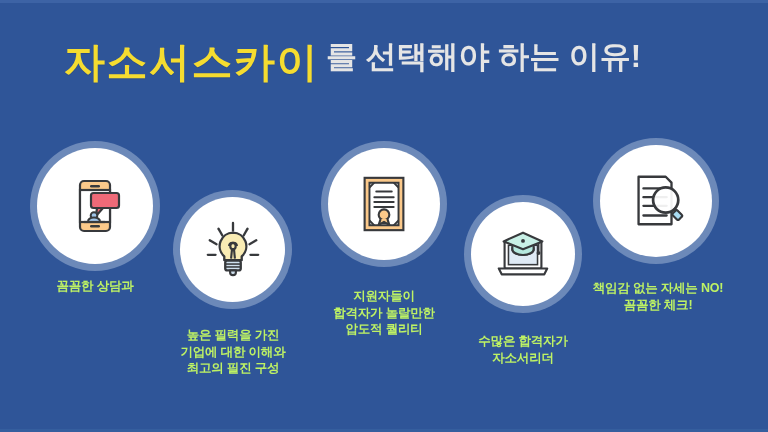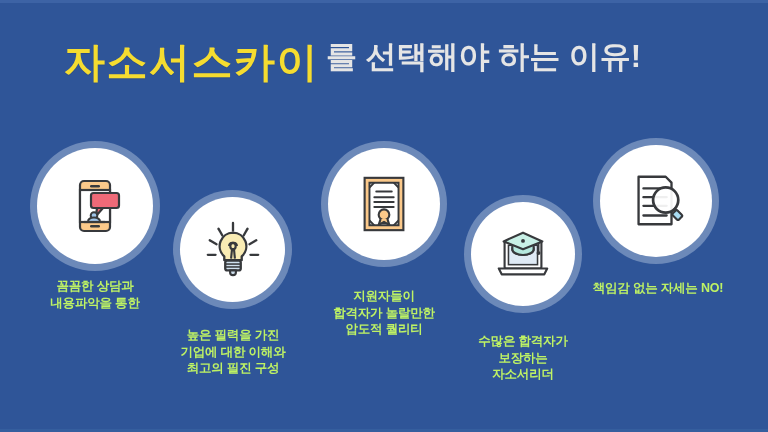--- a/index.html
+++ b/index.html
@@ -131,21 +131,20 @@
           <rect x="28" y="19" width="28" height="15" rx="2.5" fill="#ef6a78" stroke="#37393c" stroke-width="2.2"></rect>
           <path d="M34 34 L33 42 L40 34 Z" fill="#ef6a78" stroke="#37393c" stroke-width="2.2" stroke-linejoin="round"></path>
           <circle cx="31" cy="41.5" r="3.3" fill="#9fc3e8" stroke="#37393c" stroke-width="2"></circle>
           <path d="M25 48 q0 -4.5 6 -4.5 q6 0 6 4.5 Z" fill="#9fc3e8" stroke="#37393c" stroke-width="2" stroke-linejoin="round"></path>
           <line x1="21" y1="48" x2="42" y2="48" stroke="#37393c" stroke-width="2.2"></line>
         </svg>
       </span>
     </div>
     <div class="caption">
       <div>꼼꼼한 상담과</div>
-      <div>내용파악을 통한</div>
     </div>
   </div>
 
   <div class="feature" id="feature-2">
     <div class="bubble">
       <span>
         <svg class="icon-svg" width="62" height="62" viewBox="0 0 64 64">
           <g stroke="#37393c" stroke-width="2.4" stroke-linecap="round">
             <line x1="32" y1="4" x2="32" y2="12"></line>
             <line x1="17" y1="10" x2="21" y2="17"></line>
@@ -209,21 +208,20 @@
           <path d="M21 22 v5 a11 6 0 0 0 22 0 v-5 z" fill="#b5e8de" stroke="#37393c" stroke-width="2.2" stroke-linejoin="round"></path>
           <path d="M32 10 L52 19 L32 27 L12 19 Z" fill="#c8f0e6" stroke="#37393c" stroke-width="2.2" stroke-linejoin="round"></path>
           <circle cx="32" cy="18.5" r="2" fill="#37393c"></circle>
           <path d="M48 20.5 v9" stroke="#37393c" stroke-width="2" fill="none"></path>
           <circle cx="48" cy="31" r="2" fill="#37393c"></circle>
         </svg>
       </span>
     </div>
     <div class="caption">
       <div>수많은 합격자가</div>
-      <div>보장하는</div>
       <div>자소서리더</div>
     </div>
   </div>
 
   <div class="feature" id="feature-5">
     <div class="bubble">
       <span>
         <svg class="icon-svg" width="62" height="62" viewBox="0 0 64 64">
           <path d="M14 7 h28 l6 6 v43 h-34 z" fill="#ffffff" stroke="#37393c" stroke-width="2.4" stroke-linejoin="round"></path>
           <g stroke="#37393c" stroke-width="2.4" stroke-linecap="round">
@@ -233,17 +231,18 @@
             <line x1="19" y1="47" x2="43" y2="47"></line>
           </g>
           <circle cx="42" cy="31" r="13" fill="#ffffff" fill-opacity="0.92" stroke="#37393c" stroke-width="2.8"></circle>
           <path d="M51.5 40.5 l7 7" stroke="#37393c" stroke-width="3.2" stroke-linecap="round"></path>
           <rect x="49.5" y="43" width="9" height="7" rx="1.6" transform="rotate(45 54 46.5)" fill="#a9dcf2" stroke="#37393c" stroke-width="2.2"></rect>
         </svg>
       </span>
     </div>
     <div class="caption">
       <div>책임감 없는 자세는 NO!</div>
+      <div>꼼꼼한 체크!</div>
     </div>
   </div>
 
   <div class="bottom-strip"></div>
 </div>
 
 </body></html>

